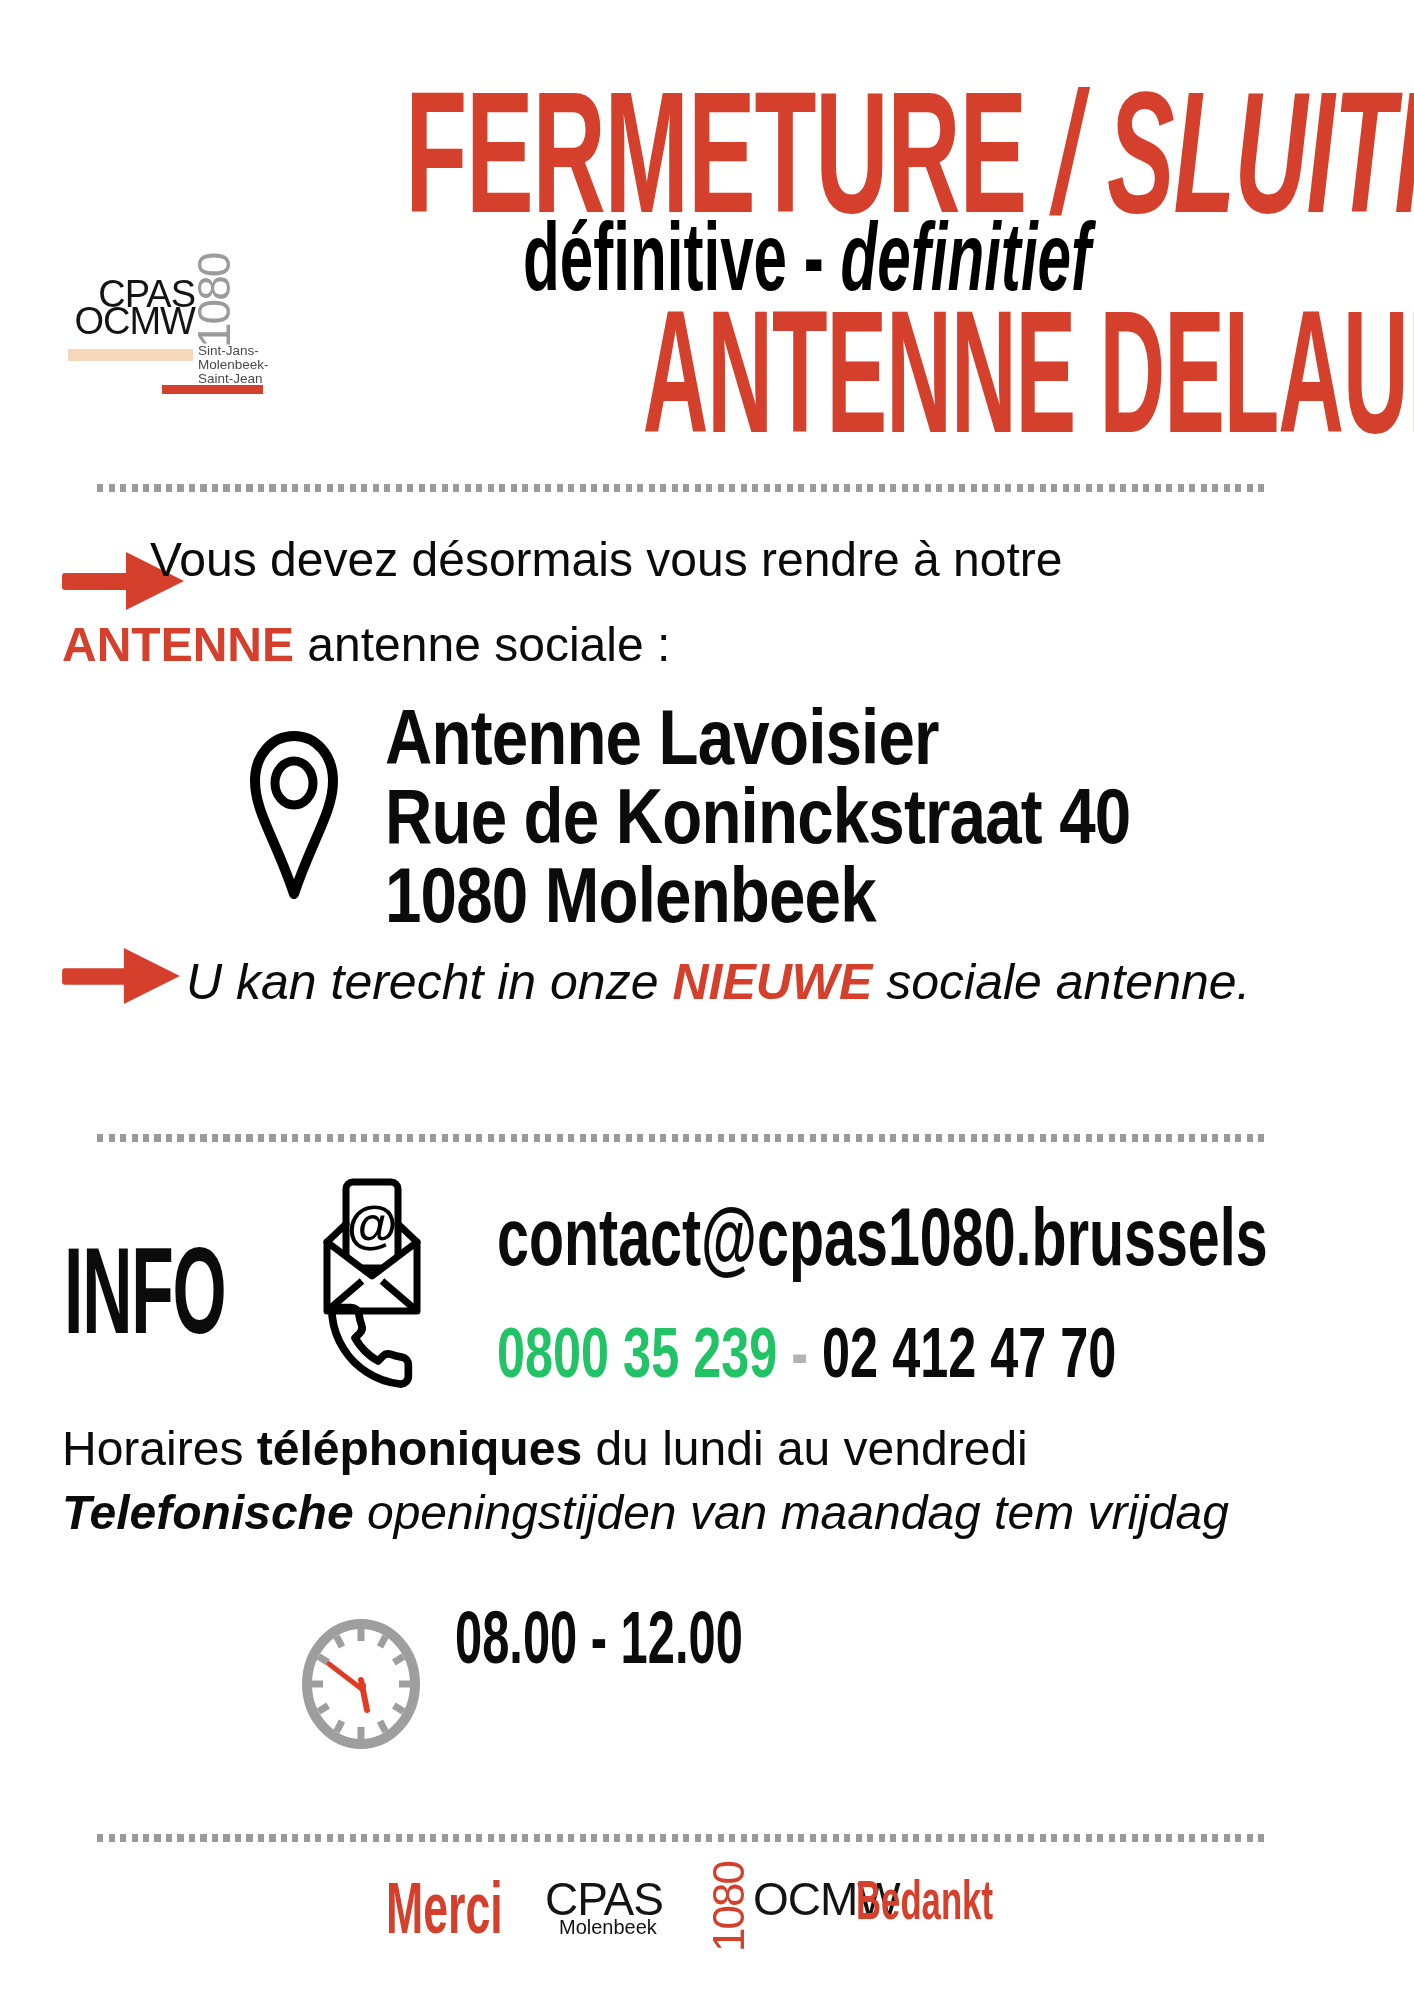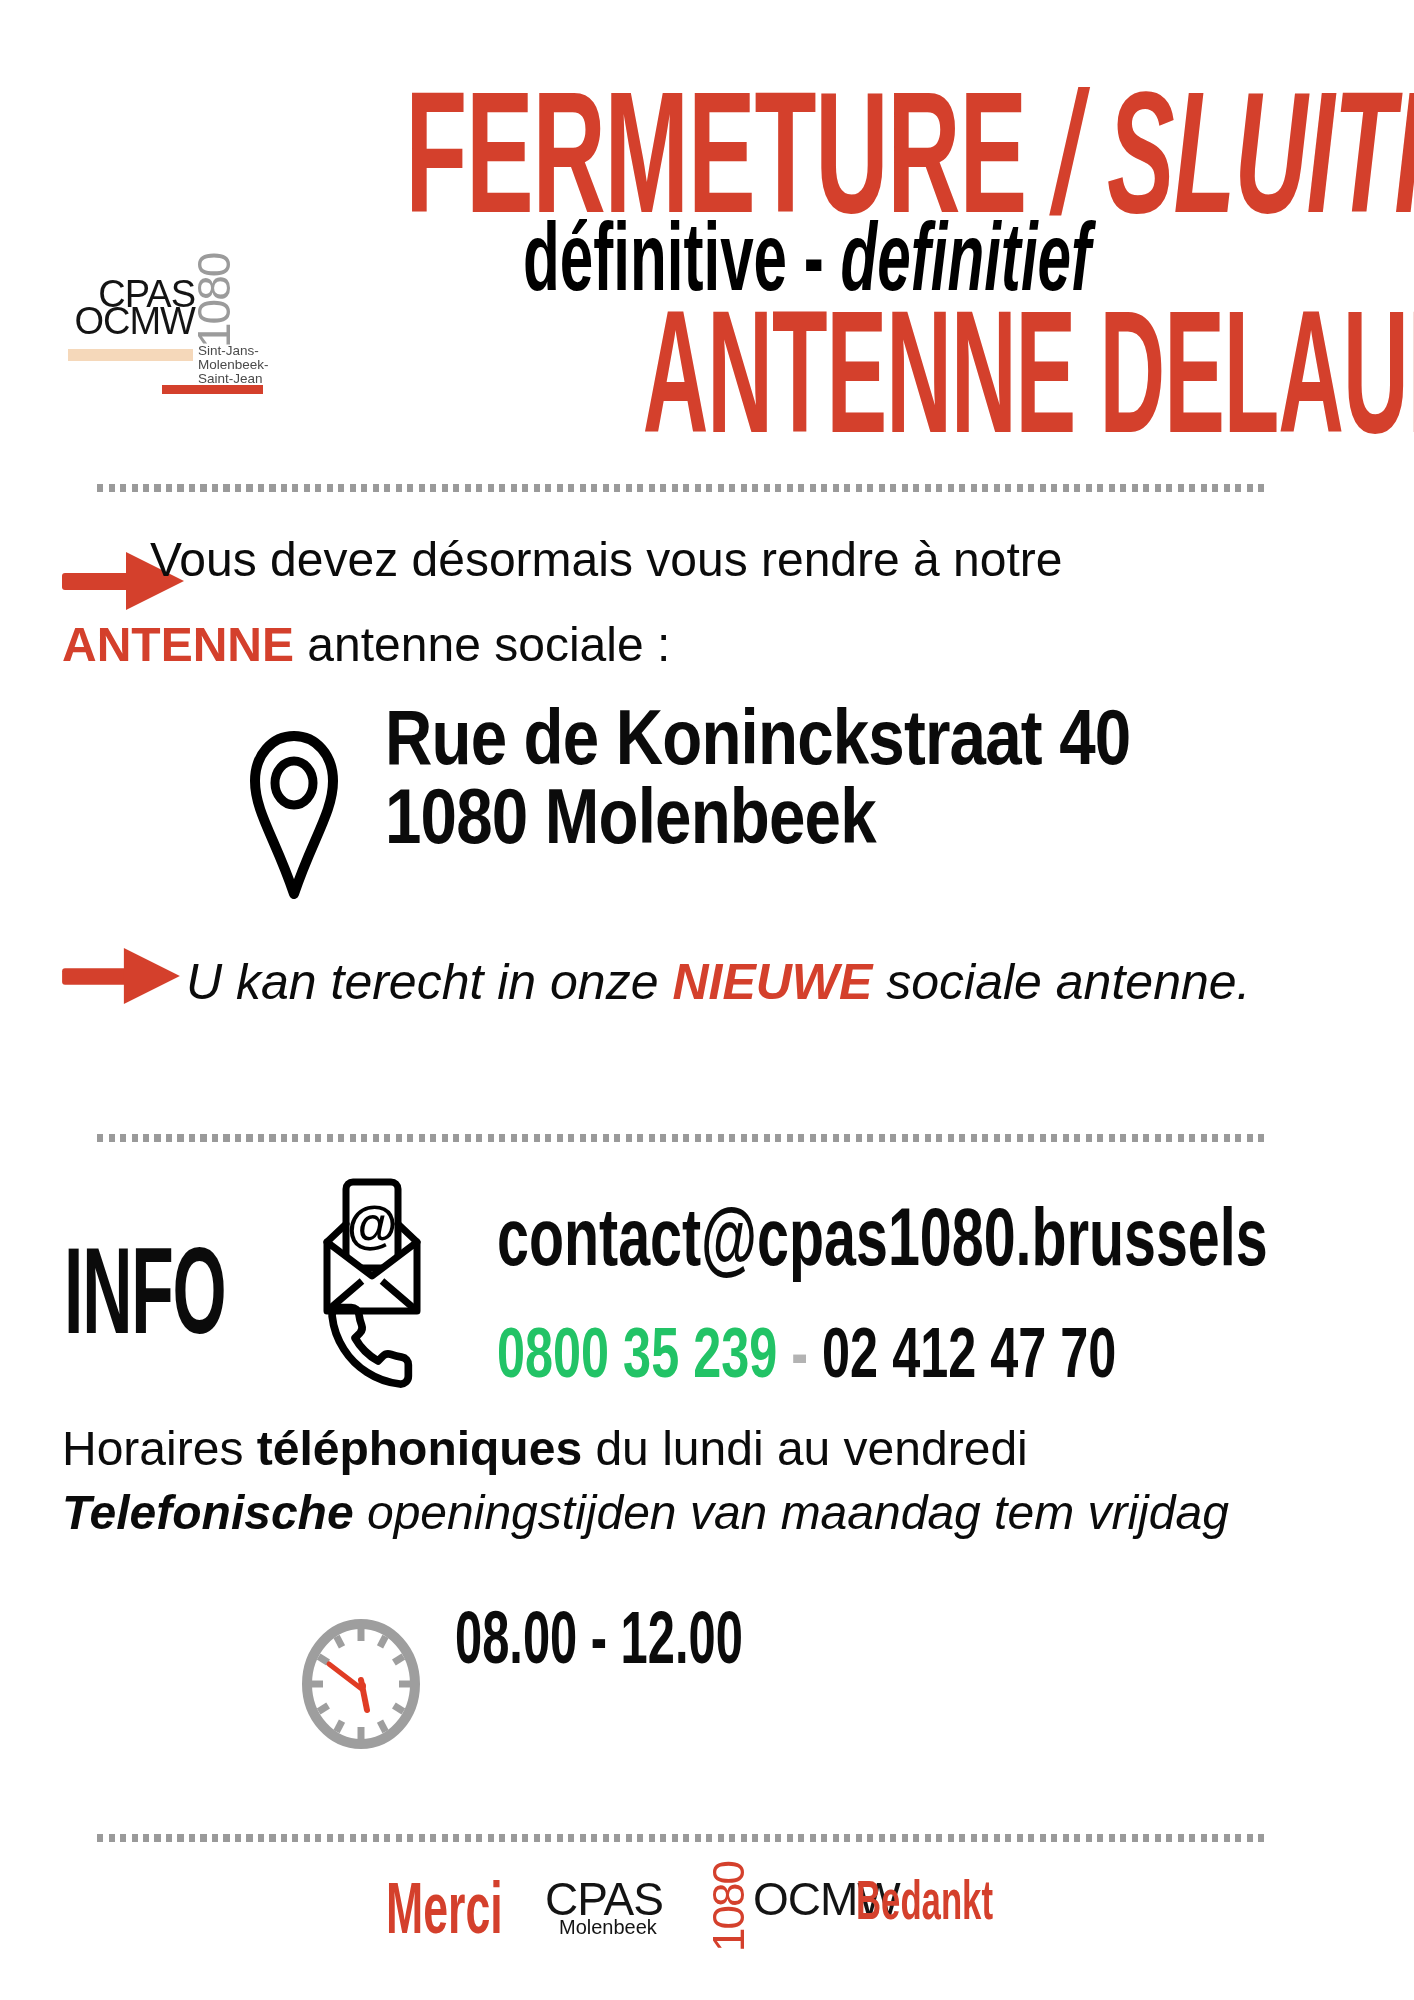--- a/index.html
+++ b/index.html
@@ -121,20 +121,21 @@
     <span class="bold red">ANTENNE</span><span> antenne sociale :</span>
   </div>
 
   <div class="abs pin">
     <svg width="92" height="176" viewBox="0 0 92 176" fill="none" stroke="#000">
       <path d="M46 8 C 24 8 7 27 7 53 C 7 84 28 112 46 166 C 64 112 85 84 85 53 C 85 27 68 8 46 8 Z" stroke-width="10" stroke-linejoin="round"></path>
       <ellipse cx="46" cy="55" rx="19" ry="22" stroke-width="9"></ellipse>
     </svg>
   </div>
   <div class="abs addr">
+    <div><span class="cond ol s84">Antenne Lavoisier</span></div>
     <div><span class="cond ol s84">Rue de Koninckstraat 40</span></div>
     <div><span class="cond ol s84">1080 Molenbeek</span></div>
   </div>
 
   <div class="abs arrow2">
     <svg width="118" height="56" viewBox="0 0 122 58" fill="#d4402c">
       <rect x="0" y="21" width="74" height="17" rx="3"></rect>
       <polygon points="64,0 122,29 64,58"></polygon>
     </svg>
   </div>

